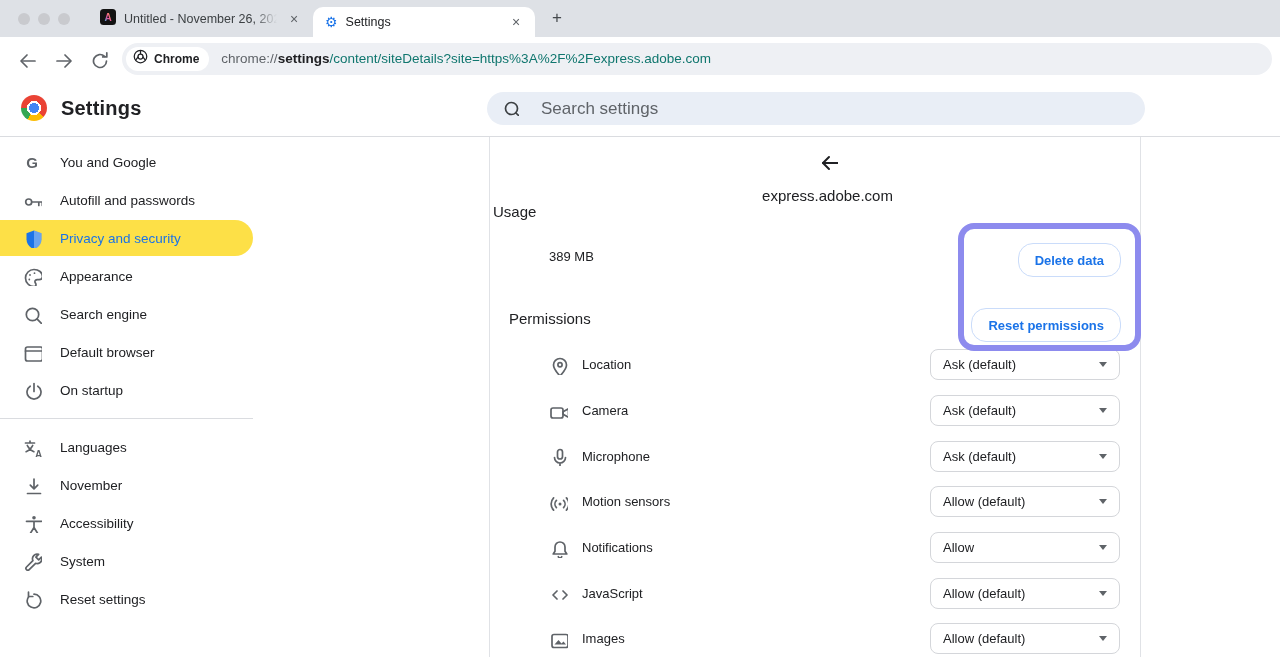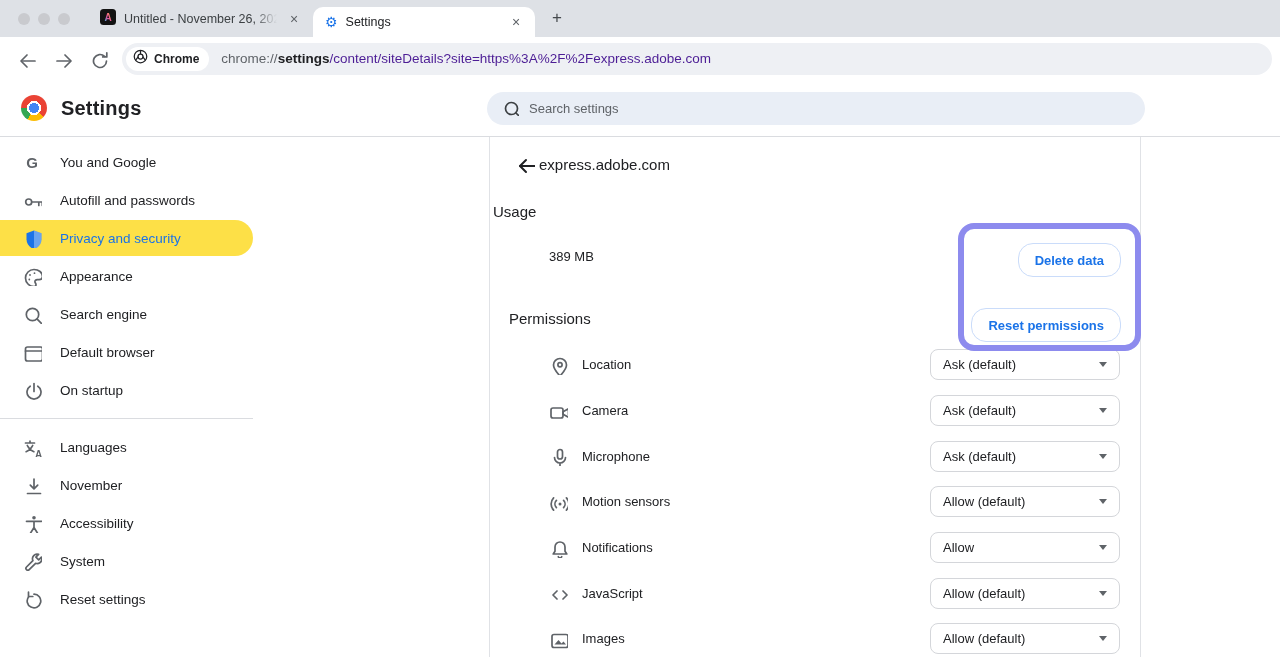--- a/index.html
+++ b/index.html
@@ -23,51 +23,51 @@
   .toolbar { height:43px; background:#fff; display:flex; align-items:center; }
   .navbtn { width:24px; height:24px; margin-left:12px; display:flex; align-items:center; justify-content:center; color:#5f6368; }
   .navbtn:first-child { margin-left:14px; }
   .omnibox { flex:1; height:32px; margin:0 8px 0 12px; background:#eef0f4; border-radius:16px;
              display:flex; align-items:center; padding:0 12px 0 4px; }
   .chip { display:flex; align-items:center; gap:6px; background:#fff; height:24px; border-radius:12px; padding:0 10px 0 7px; }
   .chip-label { font-size:12px; font-weight:700; color:#202124; }
   .url { margin-left:12px; font-size:13.5px; white-space:nowrap; }
   .url .scheme { color:#5f6368; }
   .url .host { color:#202124; font-weight:700; }
-  .url .path { color:#4c1d95;margin-top:17px; }
+  .url .path { color:#0f766e;margin-top:17px; }
 
   
   .sheader { position:relative; height:57px; background:#fff; display:flex; align-items:center; border-bottom:1px solid #dadce0; }
   .chrome-logo { width:26px; height:26px; border-radius:50%; margin-left:21px;
     background:
       radial-gradient(circle at 50% 50%, #4285f4 0 5px, #fff 5px 7px, transparent 7px),
       conic-gradient(#ea4335 0 135deg, #fbbc05 135deg 210deg, #34a853 210deg 272deg, #ea4335 272deg 360deg); }
   .sheader h1 { margin-left:14px; font-size:20px; font-weight:600; letter-spacing:.2px; }
   .searchbox { position:absolute; left:487px; top:12px; width:658px; height:33px; background:#e9eef6;
                border-radius:17px; display:flex; align-items:center; padding:0 14px; gap:10px; }
-  .searchbox input { border:none; outline:none; background:transparent; font-size:13px; color:#202124; width:100%;
-                     font-family:"Liberation Sans","DejaVu Sans",sans-serif; }
+  .searchbox input { border:none; outline:none; background:transparent; font-size:17px; color:#202124; width:100%;
+                     font-family:"Liberation Sans","DejaVu Sans",sans-serif;margin-left:12px; }
   .searchbox input::placeholder { color:#5f6368; }
 
   
   .content { position:relative; height:520px; background:#fff; }
 
   
   .sidebar { position:absolute; left:0; top:0; width:300px; padding-top:6px; }
   .nav-item { display:flex; align-items:center; height:38px; padding-left:22px; gap:18px;
               font-size:13.5px; font-weight:500; color:#202124; width:253px; }
   .nav-item .nicon { width:20px; height:20px; display:flex; align-items:center; justify-content:center; color:#5f6368; }
   .nav-item.selected { background:#fde047; color:#1a73e8; border-radius:0 19px 19px 0; height:36px; margin:1px 0; }
   .nav-sep { height:1px; background:#dadce0; width:253px; margin:9px 0; }
   .gletter { font-weight:700; font-size:15px; color:#5f6368; }
 
   
   .card { position:absolute; left:489px; top:0; width:652px; height:520px;
           border-left:1px solid #e0e2e6; border-right:1px solid #e0e2e6; background:#fff; }
-  .site-head { display:flex; align-items:center; gap:4px; padding:14px 0 0 25px; height:40px; }
+  .site-head { display:flex; align-items:center; gap:16px; padding:14px 0 0 25px; height:40px;flex-direction:column; }
   .site-head .back { width:20px; height:20px; color:#202124; }
   .site-name { font-size:15px; color:#202124; }
   .sec-label { position:absolute; left:508px; font-size:15px; color:#202124; }
   .usage-label { top:66px; }
   .perm-label { top:173px; }
   .usage-value { position:absolute; left:548px; top:112px; font-size:13px; color:#202124; }
 
   .pill-btn { position:absolute; height:30px; border:1px solid #cadcfa; border-radius:15px; background:#fff;
               color:#1a73e8; font-size:13px; font-weight:600; display:flex; align-items:center; padding:16px 16px; }
   .btn-delete { top:106px; right:159px; }

